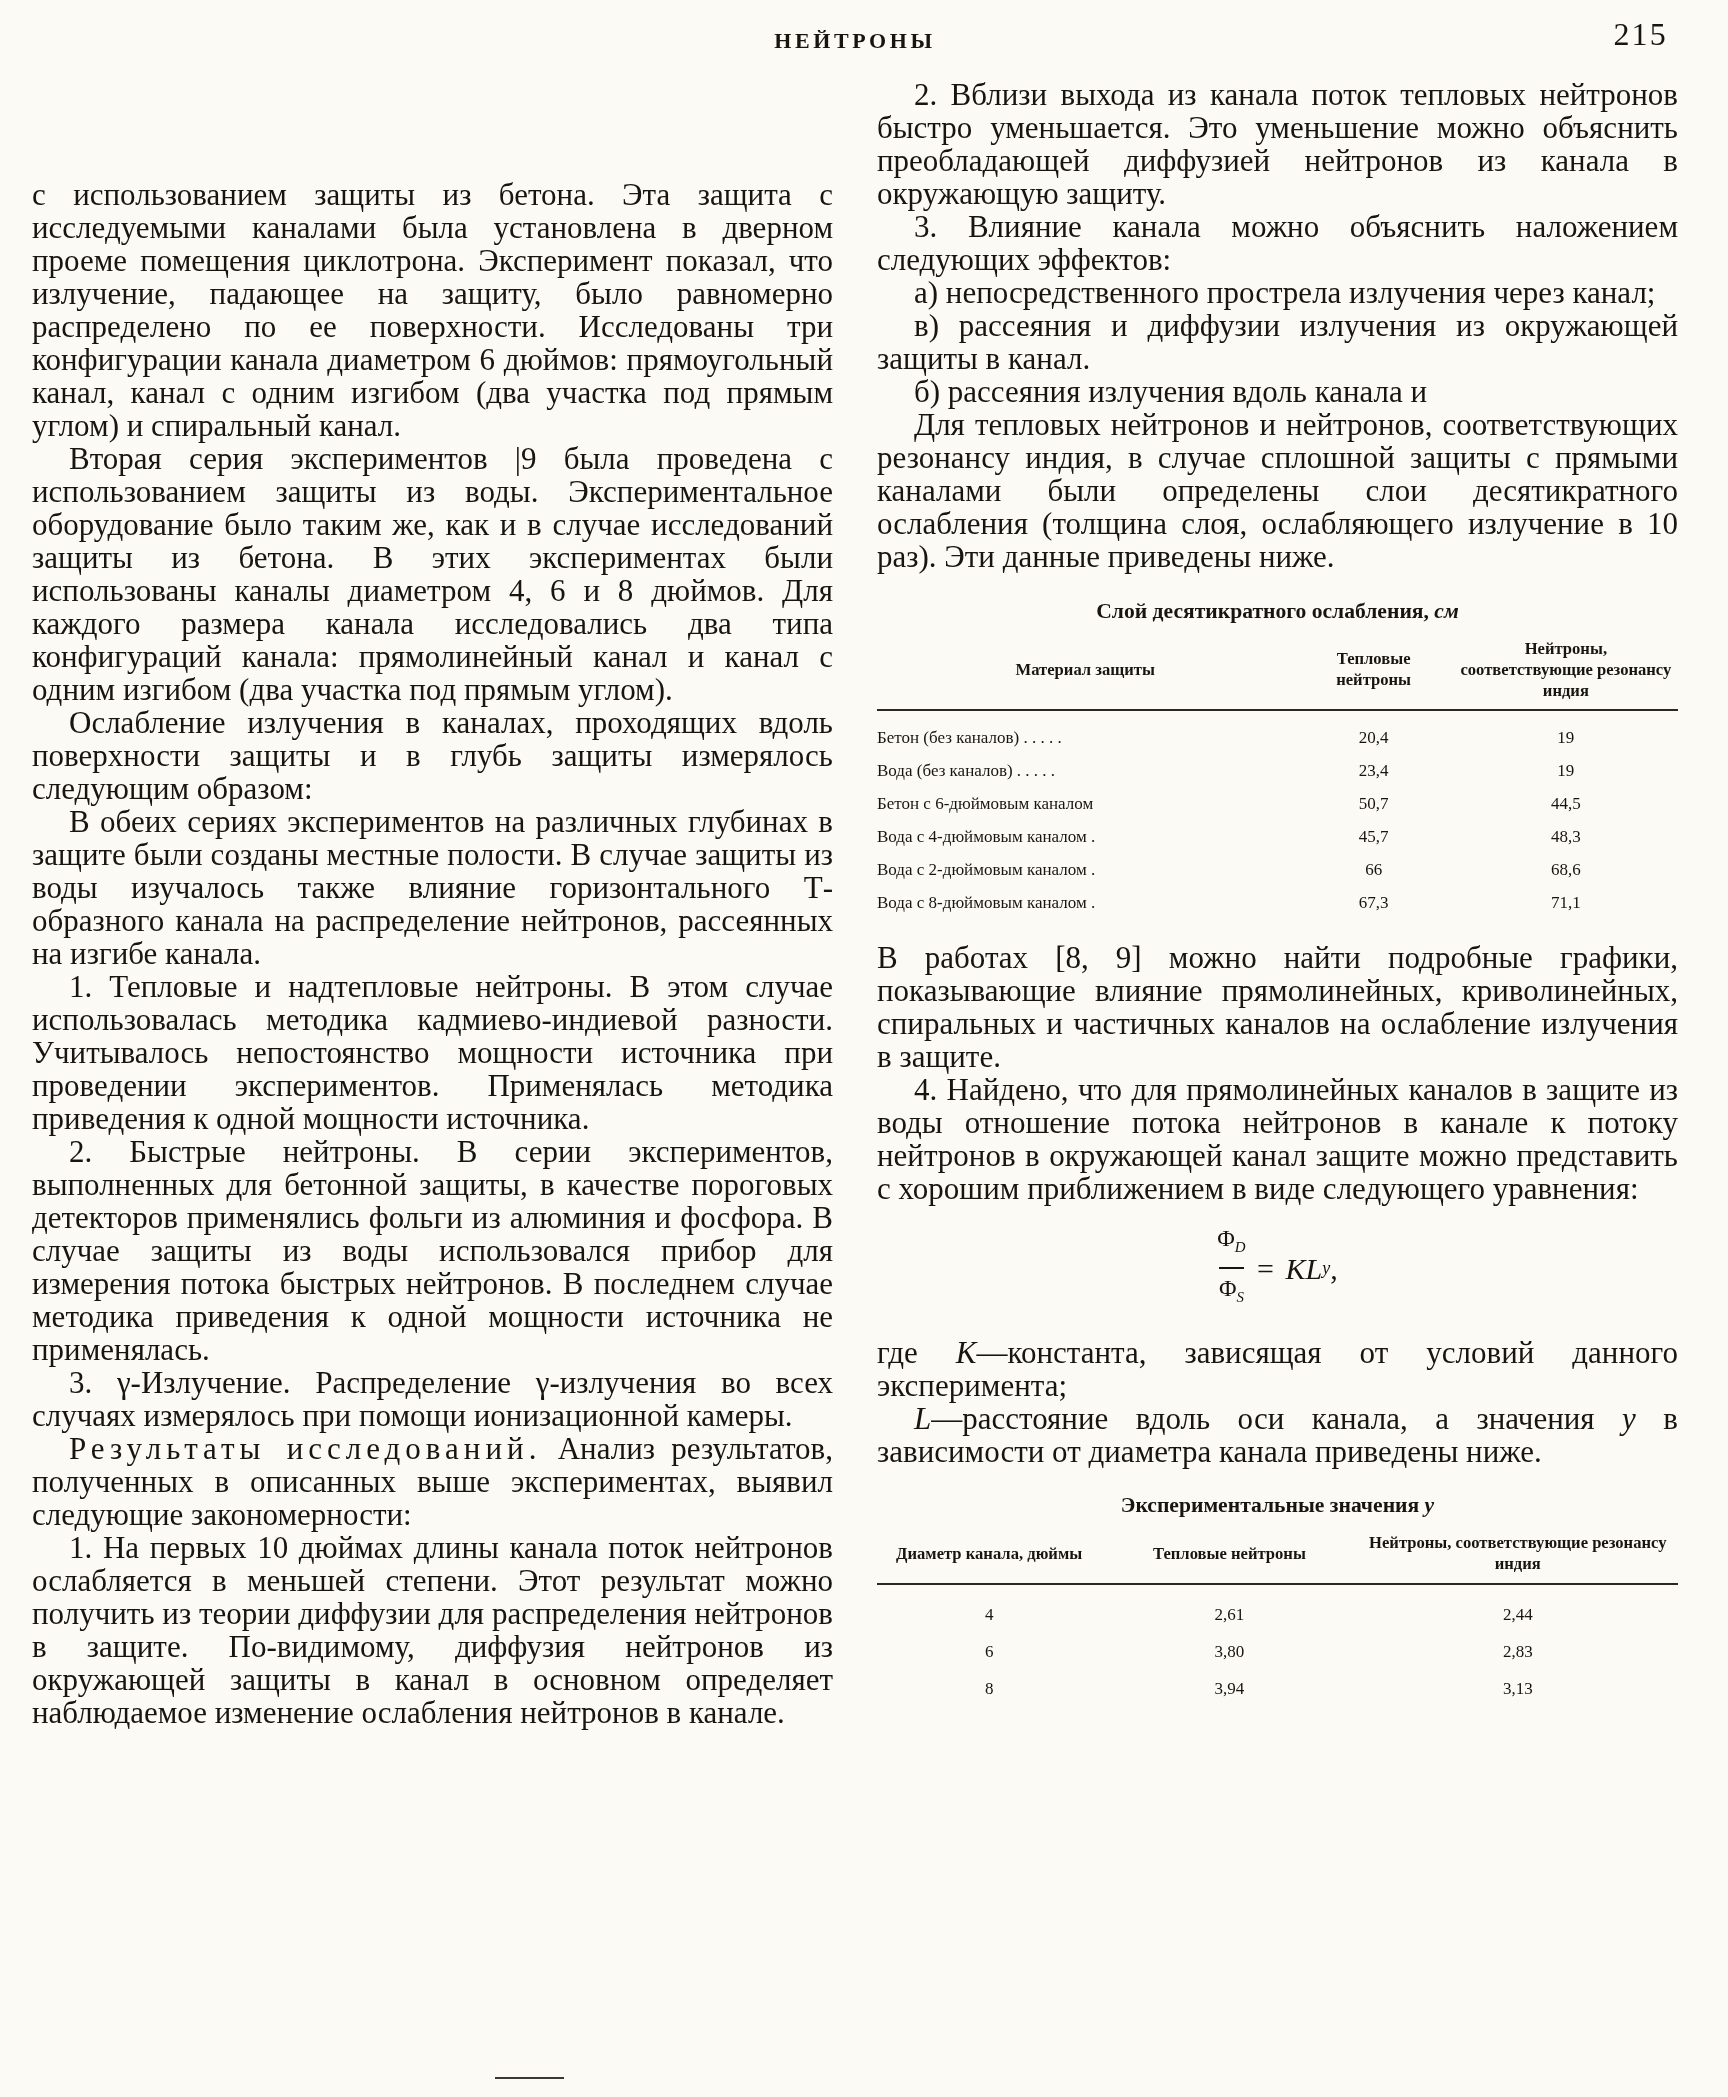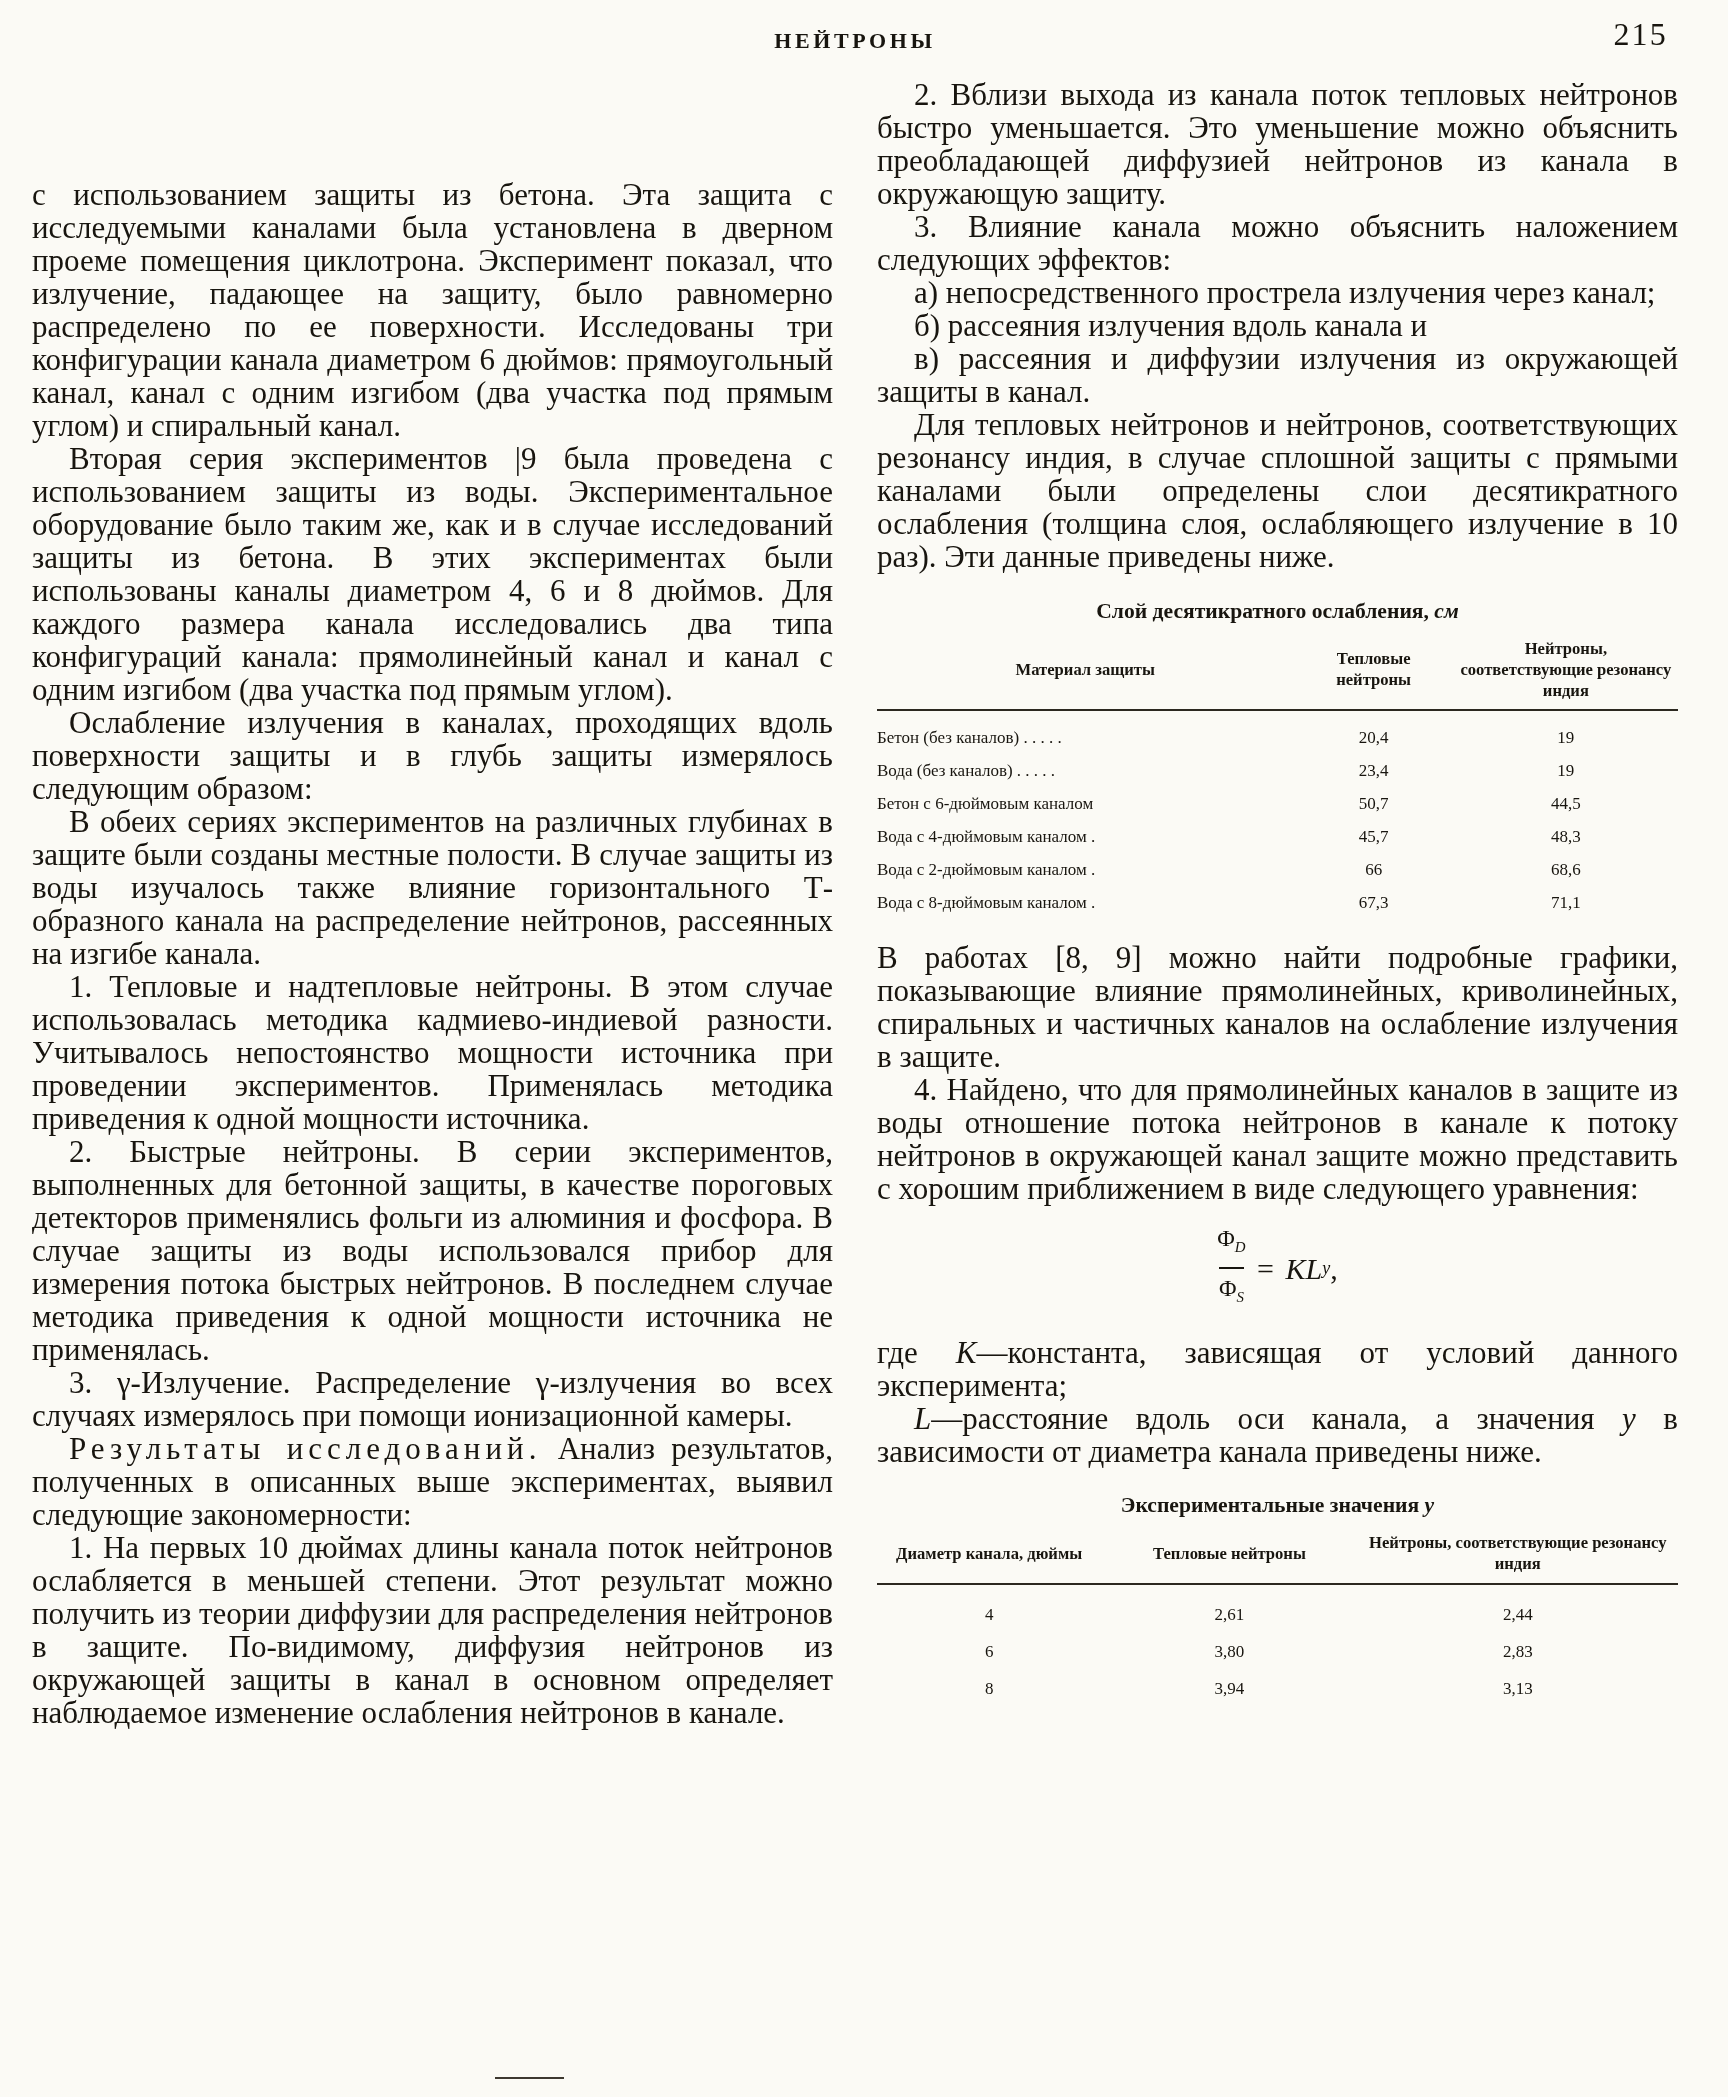--- a/index.html
+++ b/index.html
@@ -136,22 +136,22 @@
       <p>2. Быстрые нейтроны. В серии экспериментов, выполненных для бетонной защиты, в качестве пороговых детекторов применялись фольги из алюминия и фосфора. В случае защиты из воды использовался прибор для измерения потока быстрых нейтронов. В последнем случае методика приведения к одной мощности источника не применялась.</p>
       <p>3. γ-Излучение. Распределение γ-излучения во всех случаях измерялось при помощи ионизационной камеры.</p>
       <p><span class="spaced">Результаты исследований.</span><span> Анализ результатов, полученных в описанных выше экспериментах, выявил следующие закономерности:</span></p>
       <p>1. На первых 10 дюймах длины канала поток нейтронов ослабляется в меньшей степени. Этот результат можно получить из теории диффузии для распределения нейтронов в защите. По-видимому, диффузия нейтронов из окружающей защиты в канал в основном определяет наблюдаемое изменение ослабления нейтронов в канале.</p>
     </div>
 
     <div class="col">
       <p>2. Вблизи выхода из канала поток тепловых нейтронов быстро уменьшается. Это уменьшение можно объяснить преобладающей диффузией нейтронов из канала в окружающую защиту.</p>
       <p>3. Влияние канала можно объяснить наложением следующих эффектов:</p>
       <p>а) непосредственного прострела излучения через канал;</p>
+      <p>в) рассеяния и диффузии излучения из окружающей защиты в канал.</p>
       <p>б) рассеяния излучения вдоль канала и</p>
-      <p>в) рассеяния и диффузии излучения из окружающей защиты в канал.</p>
       <p>Для тепловых нейтронов и нейтронов, соответствующих резонансу индия, в случае сплошной защиты с прямыми каналами были определены слои десятикратного ослабления (толщина слоя, ослабляющего излучение в 10 раз). Эти данные приведены ниже.</p>
 
       <p class="tbl-title"><span>Слой десятикратного ослабления,</span> <span class="unit">см</span></p>
 
       <table class="tbl">
         <thead>
           <tr>
             <th class="mat-h">Материал защиты</th>
             <th class="th-thermal">Тепловые нейтроны</th>
             <th class="th-indium">Нейтроны, соответствующие резонансу индия</th>

